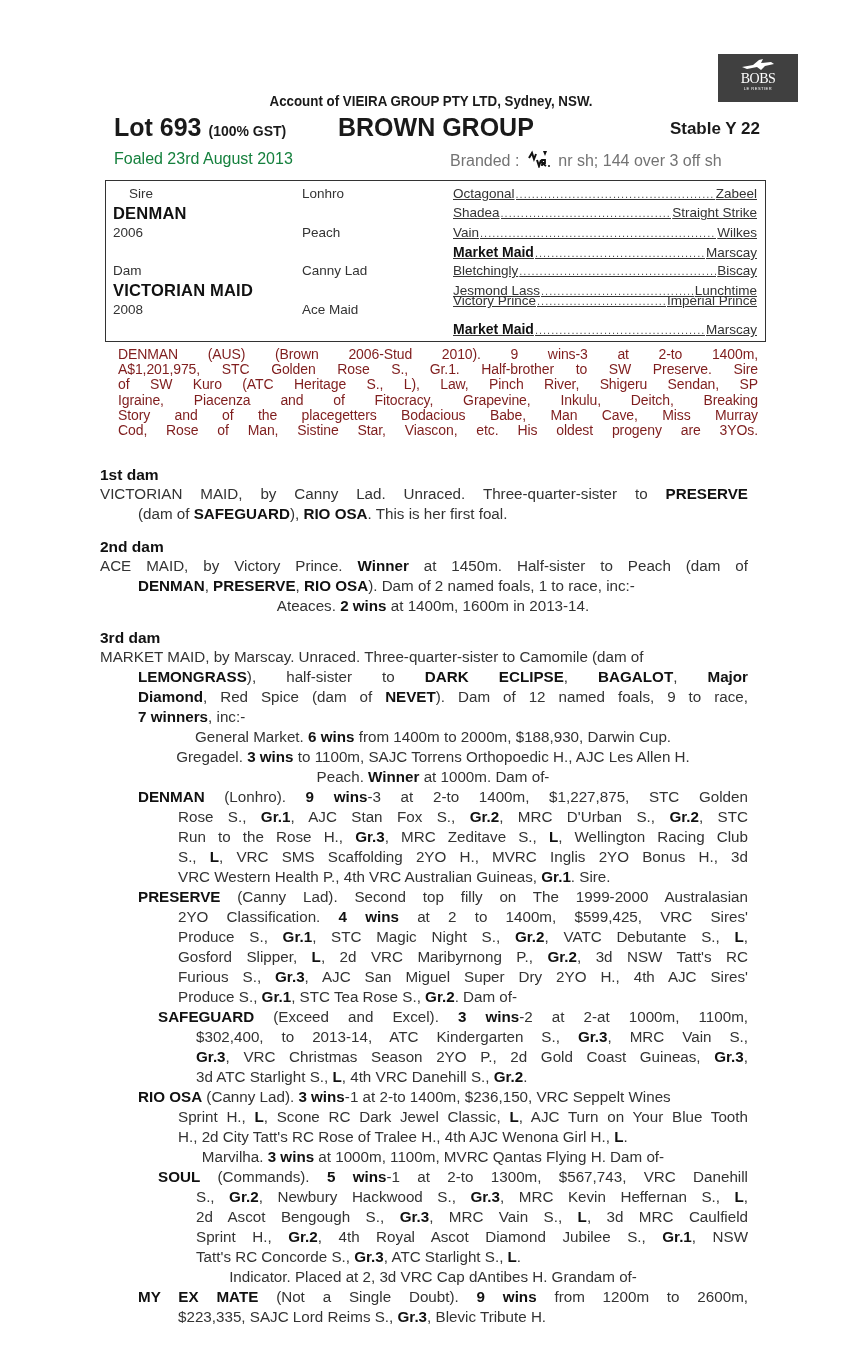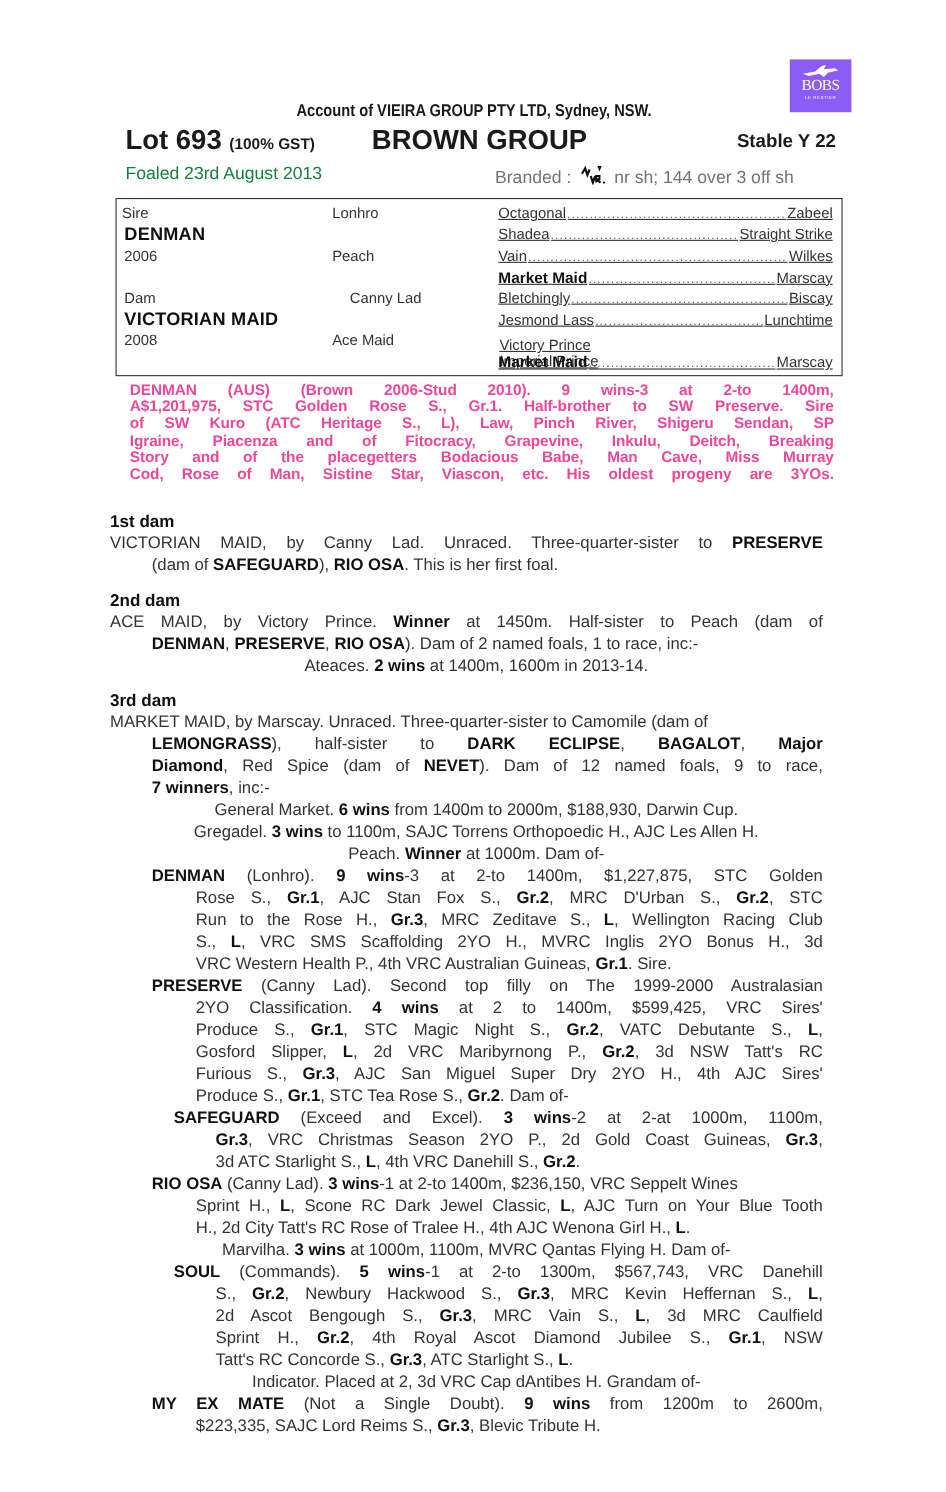--- a/index.html
+++ b/index.html
@@ -1,18 +1,18 @@
 <!DOCTYPE html>
 <html><head>
 <meta charset="utf-8">
 <style>
   html, body { margin: 0; padding: 0; background: #ffffff; }
   body { width: 860px; height: 1356px; position: relative; overflow: hidden;
          font-family: "Liberation Sans", sans-serif; color: #1a1a1a; }
-  .logo { position: absolute; left: 718px; top: 54px; width: 56px; height: 48px; background: #8b5cf6;
+  .logo { position: absolute; left: 718px; top: 54px; width: 80px; height: 48px; background: #404040;
           color: #fff; text-align: center; }
   .logo svg { display: block; margin: 4px auto 0; }
   .logo .bobs { font-family: "Liberation Serif", serif; font-size: 14px; line-height: 14px; letter-spacing: -0.5px; }
   .logo .sub { font-size: 4px; letter-spacing: 0.5px; line-height: 6px; }
   .account { position: absolute; left: 0; width: 860px; top: 92px; text-align: center;
              font-weight: bold; font-size: 15.5px; transform: scaleX(0.86); transform-origin: 437px 0; }
   .lotline { position: absolute; left: 114px; top: 113px; width: 646px; height: 28px; }
   .lot { position: absolute; left: 0; top: 0; font-weight: bold; font-size: 25px; }
   .gst { font-weight: bold; font-size: 14px; }
   .horse { position: absolute; left: 224px; top: 0; font-weight: bold; font-size: 25px; }
@@ -26,22 +26,22 @@
   .ped-l { position: absolute; font-size: 13.5px; color: #333; }
   .ped-b { position: absolute; font-size: 16.5px; font-weight: bold; color: #111; letter-spacing: 0.2px; }
   .g3 { position: absolute; left: 347px; width: 304px; font-size: 13.5px; color: #333;
         display: flex; align-items: baseline; height: 19px; text-decoration: underline; }
   .g3 .n { white-space: nowrap; }
   .g3 .n.bold { font-weight: bold; color: #111; font-size: 14px; }
   .g3 .dots { flex: 1; overflow: hidden; white-space: nowrap; letter-spacing: 1px; color: #555; font-size: 11px; margin: 0 1px; }
   .g3 .dots::after { content: "................................................................................................................"; }
   .g3 .s { white-space: nowrap; }
 
-  .sirebio { position: absolute; left: 118px; top: 347px; width: 640px; font-weight: bold; font-size: 14px;
-             line-height: 15.2px; text-align: justify; color: #ec4899; letter-spacing: -0.1px; }
+  .sirebio { position: absolute; left: 118px; top: 347px; width: 640px; font-weight: normal; font-size: 14px;
+             line-height: 15.2px; text-align: justify; color: #7f1d1d; letter-spacing: -0.1px; }
   .sirebio span { display: block; text-align-last: justify; }
   .sirebio span:last-child { text-align-last: justify; }
 
   .sec { position: absolute; left: 100px; width: 648px; font-size: 15.2px; line-height: 20px; color: #333; }
   .sec h3 { margin: 0; font-size: 15.5px; font-weight: bold; color: #111; line-height: 18px; }
   .ln { display: block; white-space: nowrap; }
   .just { text-align: justify; text-align-last: justify; white-space: normal; }
   .b { font-weight: bold; color: #111; }
   .i1 { padding-left: 38px; }
   .i0 { padding-left: 0; }
@@ -80,30 +80,30 @@
     <path d="M1 8 L4 3 L6 9 L8 4" stroke="#111" stroke-width="2" fill="none"></path>
     <path d="M9 10 L11 16 L13 10" stroke="#111" stroke-width="2" fill="none"></path>
     <path d="M14 16 L14 10 L17 10 L17 13 L14 13 L18 16" stroke="#111" stroke-width="1.8" fill="none"></path>
     <path d="M15 1 L17 6 L19 1 Z" fill="#111"></path>
     <circle cx="21" cy="16" r="1" fill="#111"></circle>
   </svg>
   <span>nr sh; 144 over 3 off sh</span>
 </div>
 
 <div class="pedbox">
-  <div class="ped-l" style="left:5px;top:5px">Sire</div>
+  <div class="ped-l" style="left:23px;top:5px">Sire</div>
   <div class="ped-b" style="left:7px;top:23px">DENMAN</div>
   <div class="ped-l" style="left:7px;top:44px">2006</div>
   <div class="ped-l" style="left:7px;top:82px">Dam</div>
   <div class="ped-b" style="left:7px;top:100px">VICTORIAN MAID</div>
   <div class="ped-l" style="left:7px;top:121px">2008</div>
 
   <div class="ped-l" style="left:196px;top:5px">Lonhro</div>
   <div class="ped-l" style="left:196px;top:44px">Peach</div>
-  <div class="ped-l" style="left:212px;top:82px">Canny Lad</div>
+  <div class="ped-l" style="left:196px;top:82px">Canny Lad</div>
   <div class="ped-l" style="left:196px;top:121px">Ace Maid</div>
 
   <div id="gen3">
       <div class="g3" style="top: 5px;">
         <span class="n">Octagonal</span>
         <span class="dots"></span>
         <span class="s">Zabeel</span>
       </div>
       <div class="g3" style="top: 24.3px;">
         <span class="n">Shadea</span>
@@ -123,21 +123,21 @@
       <div class="g3" style="top: 82.2px; justify-content: space-between;">
         <span class="n">Bletchingly</span>
         <span class="dots"></span>
         <span class="s">Biscay</span>
       </div>
       <div class="g3" style="top: 101.5px;">
         <span class="n">Jesmond Lass</span>
         <span class="dots"></span>
         <span class="s">Lunchtime</span>
       </div>
-      <div class="g3" style="top: 125px; flex-direction: column;">
+      <div class="g3" style="top: 112px;">
         <span class="n">Victory Prince</span>
         <span class="dots"></span>
         <span class="s">Imperial Prince</span>
       </div>
       <div class="g3" style="top: 140.1px;">
         <span class="n bold">Market Maid</span>
         <span class="dots"></span>
         <span class="s">Marscay</span>
       </div>
     </div>
@@ -184,20 +184,21 @@
       <span class="ln h3 just">Run to the Rose H., <span class="b">Gr.3</span>, MRC Zeditave S., <span class="b">L</span>, Wellington Racing Club</span>
       <span class="ln h3 just">S., <span class="b">L</span>, VRC SMS Scaffolding 2YO H., MVRC Inglis 2YO Bonus H., 3d</span>
       <span class="ln h3">VRC Western Health P., 4th VRC Australian Guineas, <span class="b">Gr.1</span>. Sire.</span>
       <span class="ln h2 just"><span class="b">PRESERVE</span> (Canny Lad). Second top filly on The 1999-2000 Australasian</span>
       <span class="ln h3 just">2YO Classification. <span class="b">4 wins</span> at 2 to 1400m, $599,425, VRC Sires'</span>
       <span class="ln h3 just">Produce S., <span class="b">Gr.1</span>, STC Magic Night S., <span class="b">Gr.2</span>, VATC Debutante S., <span class="b">L</span>,</span>
       <span class="ln h3 just">Gosford Slipper, <span class="b">L</span>, 2d VRC Maribyrnong P., <span class="b">Gr.2</span>, 3d NSW Tatt's RC</span>
       <span class="ln h3 just">Furious S., <span class="b">Gr.3</span>, AJC San Miguel Super Dry 2YO H., 4th AJC Sires'</span>
       <span class="ln h3">Produce S., <span class="b">Gr.1</span>, STC Tea Rose S., <span class="b">Gr.2</span>. Dam of-</span>
       <span class="ln h4 just"><span class="b">SAFEGUARD</span> (Exceed and Excel). <span class="b">3 wins</span>-2 at 2-at 1000m, 1100m,</span>
+      <span class="ln h5 just">$302,400, to 2013-14, ATC Kindergarten S., <span class="b">Gr.3</span>, MRC Vain S.,</span>
       <span class="ln h5 just"><span class="b">Gr.3</span>, VRC Christmas Season 2YO P., 2d Gold Coast Guineas, <span class="b">Gr.3</span>,</span>
       <span class="ln h5">3d ATC Starlight S., <span class="b">L</span>, 4th VRC Danehill S., <span class="b">Gr.2</span>.</span>
       <span class="ln h2"><span class="b">RIO OSA</span> (Canny Lad). <span class="b">3 wins</span>-1 at 2-to 1400m, $236,150, VRC Seppelt Wines</span>
       <span class="ln h3 just">Sprint H., <span class="b">L</span>, Scone RC Dark Jewel Classic, <span class="b">L</span>, AJC Turn on Your Blue Tooth</span>
       <span class="ln h3">H., 2d City Tatt's RC Rose of Tralee H., 4th AJC Wenona Girl H., <span class="b">L</span>.</span>
       <span class="ln h1">Marvilha. <span class="b">3 wins</span> at 1000m, 1100m, MVRC Qantas Flying H. Dam of-</span>
       <span class="ln h4 just"><span class="b">SOUL</span> (Commands). <span class="b">5 wins</span>-1 at 2-to 1300m, $567,743, VRC Danehill</span>
       <span class="ln h5 just">S., <span class="b">Gr.2</span>, Newbury Hackwood S., <span class="b">Gr.3</span>, MRC Kevin Heffernan S., <span class="b">L</span>,</span>
       <span class="ln h5 just">2d Ascot Bengough S., <span class="b">Gr.3</span>, MRC Vain S., <span class="b">L</span>, 3d MRC Caulfield</span>
       <span class="ln h5 just">Sprint H., <span class="b">Gr.2</span>, 4th Royal Ascot Diamond Jubilee S., <span class="b">Gr.1</span>, NSW</span>

